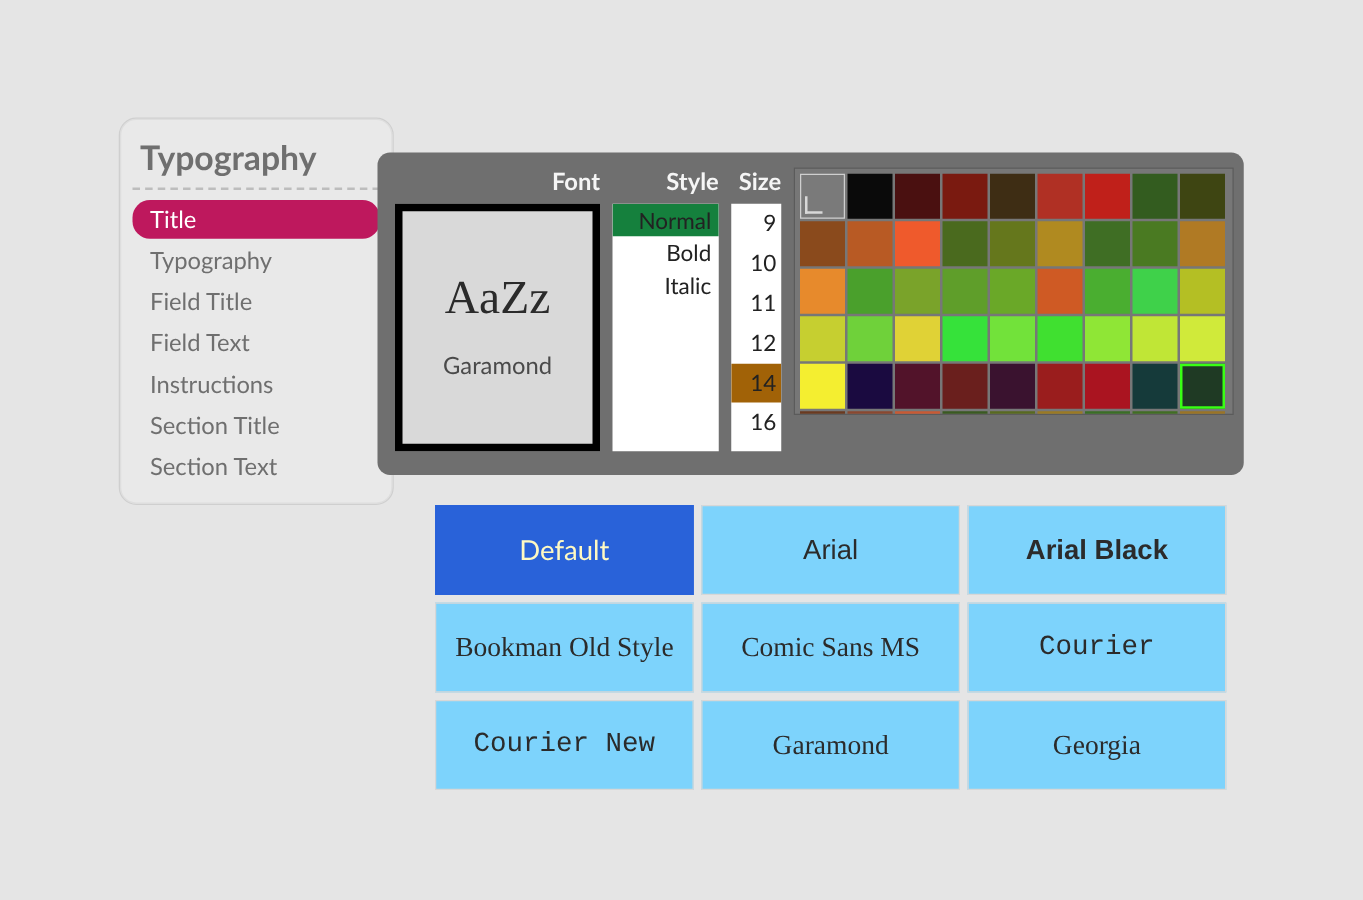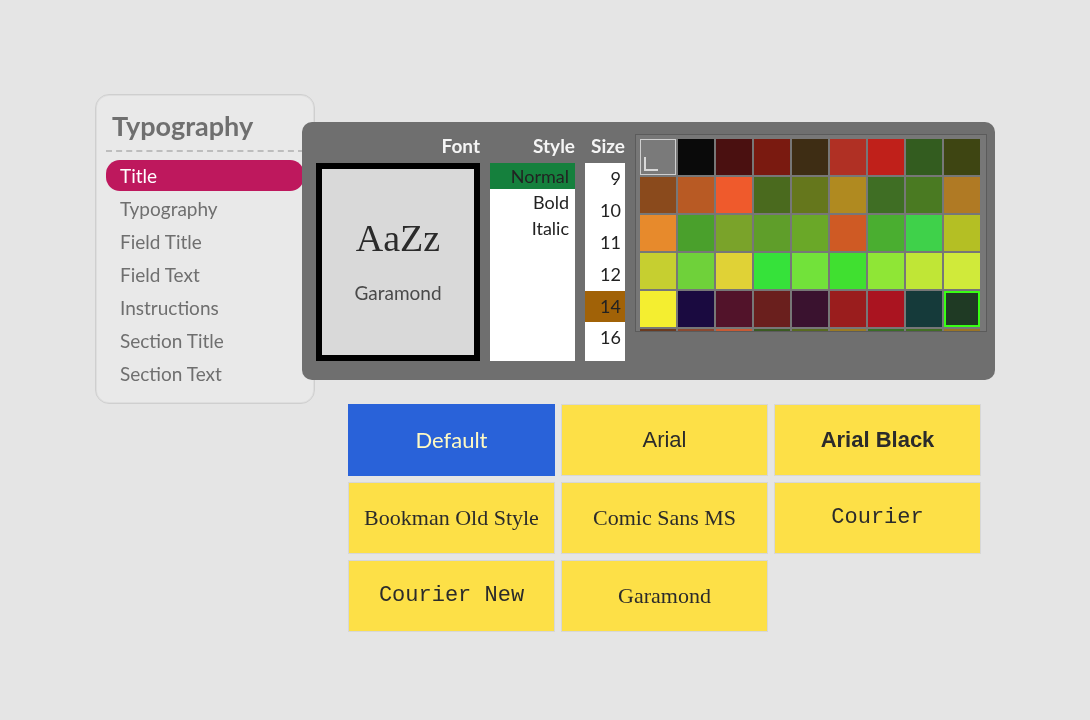--- a/index.html
+++ b/index.html
@@ -186,21 +186,21 @@
     position: absolute;
     left: 348px;
     top: 404px;
     width: 633px;
     display: grid;
     grid-template-columns: repeat(3, 207px);
     grid-auto-rows: 72px;
     gap: 6px;
   }
   .font-cell {
-    background: #fde047;
+    background: #7dd3fc;
     border: 1px solid #d7d7d7;
     box-sizing: border-box;
     display: flex;
     align-items: center;
     justify-content: center;
     font-size: 22px;
     color: #2b2b2b;
     text-align: center;
     padding: 0 6px;
     cursor: pointer;
@@ -326,13 +326,14 @@
 
 <div class="font-grid" id="font-grid">
     <div class="font-cell selected" style="font-family: inherit;">Default</div>
     <div class="font-cell" style="font-family: Arial, sans-serif;">Arial</div>
     <div class="font-cell" style="font-family: &quot;Arial Black&quot;, Arial, sans-serif; font-weight: 900;">Arial Black</div>
     <div class="font-cell" style="font-family: &quot;Bookman Old Style&quot;, Georgia, serif;">Bookman Old Style</div>
     <div class="font-cell" style="font-family: &quot;Comic Sans MS&quot;, cursive;">Comic Sans MS</div>
     <div class="font-cell" style="font-family: Courier, monospace;">Courier</div>
     <div class="font-cell" style="font-family: &quot;Courier New&quot;, monospace;">Courier New</div>
     <div class="font-cell" style="font-family: Garamond, &quot;Times New Roman&quot;, serif;">Garamond</div>
+    <div class="font-cell" style="font-family: Georgia, serif;">Georgia</div>
   </div>
 
 </body></html>

